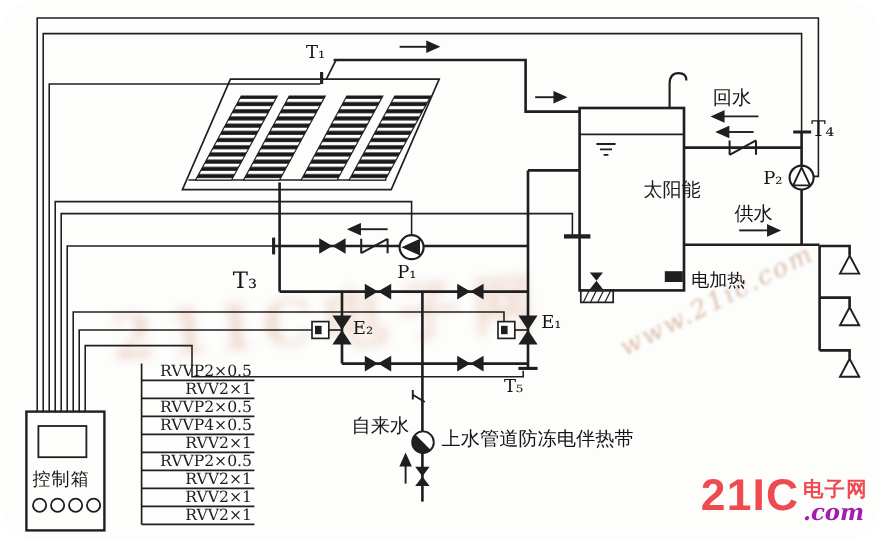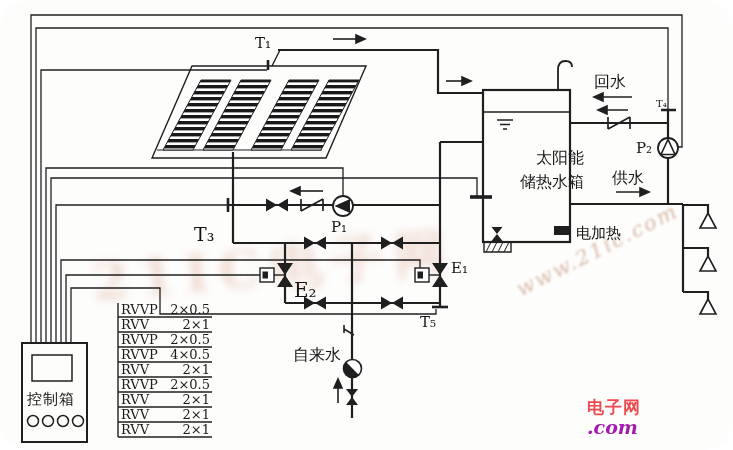--- a/index.html
+++ b/index.html
@@ -1,21 +1,21 @@
 <!DOCTYPE html>
 <html><head>
 <meta charset="utf-8">
 <style>
   html,body{margin:0;padding:0;background:#fff;}
   #stage{position:relative;width:733px;height:450px;background:#fdfdfc;overflow:hidden;
          font-family:"DejaVu Serif",serif;color:#1a1a1a;border-radius:30px;}
   #pipes{position:absolute;left:0;top:0;}
   .lbl{position:absolute;white-space:nowrap;line-height:1;color:#141414;}
   .tank-lbl{position:absolute;left:484px;width:100px;text-align:right;line-height:1;}
-  .cable-row{position:absolute;left:121px;width:89px;display:flex;justify-content:space-between;
+  .cable-row{position:absolute;left:121px;width:89px;display:flex;justify-content:flex-end;
              font-size:13px;line-height:1;}
   .ghost1{position:absolute;left:92px;top:230px;width:430px;font-size:52px;font-weight:bold;
           letter-spacing:10px;color:#c4673f;opacity:.22;filter:blur(4px);transform:rotate(-5deg);}
   .ghost2{position:absolute;left:508px;top:238px;font-size:21px;font-style:italic;color:#b06a45;
           opacity:.45;filter:blur(1.3px);transform:rotate(-27deg);letter-spacing:2px;}
   .logo{position:absolute;left:584px;top:396px;display:flex;align-items:flex-start;
         font-family:"Liberation Sans",sans-serif;}
   .logo-main{font-size:37px;font-weight:800;color:#ee4a50;line-height:.9;letter-spacing:1px;}
   .logo-side{display:flex;flex-direction:column;margin-left:3px;}
   .logo-cn{font-size:17px;font-weight:700;color:#ee4a50;letter-spacing:1px;}
@@ -190,34 +190,34 @@
         <path d="M118,392 H212"></path>
       <path d="M118,407 H212"></path>
         <path d="M118,422 H212"></path>
         <path d="M118,437 H212"></path>
     </g>
   </svg>
 
   <span class="lbl" style="left:255px;top:36px;font-size:15px">T₁</span>
   <span class="lbl" style="left:194px;top:225px;font-size:19px">T₃</span>
   <span class="lbl" style="left:331px;top:220px;font-size:15px">P₁</span>
-  <span class="lbl" style="left:656px;top:99px;font-size:10px">T₄</span>
+  <span class="lbl" style="left:676px;top:99px;font-size:18px">T₄</span>
   <span class="lbl" style="left:636px;top:141px;font-size:15px">P₂</span>
-  <span class="lbl" style="left:294px;top:280px;font-size:20px">E₂</span>
+  <span class="lbl" style="left:294px;top:266px;font-size:15px">E₂</span>
   <span class="lbl" style="left:451px;top:261px;font-size:15px">E₁</span>
   <span class="lbl" style="left:420px;top:315px;font-size:15px">T₅</span>
 
   <span class="lbl" style="left:594px;top:74px;font-size:16px">回水</span>
   <span class="lbl" style="left:612px;top:170px;font-size:16px">供水</span>
   <span class="lbl" style="left:576px;top:226px;font-size:15px">电加热</span>
   <span class="lbl" style="left:293px;top:347px;font-size:16px">自来水</span>
+  <span class="lbl" style="left:368px;top:358px;font-size:16px">上水管道防冻电伴热带</span>
   <span class="lbl" style="left:27px;top:392px;font-size:15px;letter-spacing:1px">控制箱</span>
 
   <span class="tank-lbl" style="top:150px;font-size:16px">太阳能</span>
-  <span class="tank-lbl" style="top:174px;font-size:16px">储热水箱</span>
 
   <div class="cable-row" style="top:303px">
       <span>RVVP</span>
       <span>2×0.5</span>
     </div>
   <div class="cable-row" style="top:318px">
       <span>RVV</span>
       <span>2×1</span>
     </div>
   <div class="cable-row" style="top:333px">
@@ -243,19 +243,20 @@
   <div class="cable-row" style="top:408px">
       <span>RVV</span>
       <span>2×1</span>
     </div>
   <div class="cable-row" style="top:423px">
       <span>RVV</span>
       <span>2×1</span>
     </div>
 
   <div class="logo">
+    <span class="logo-main">21IC</span>
     <span class="logo-side">
       <span class="logo-cn">电子网</span>
       <span class="logo-com">.com</span>
     </span>
   </div>
 
 </div>
 
 </body></html>

